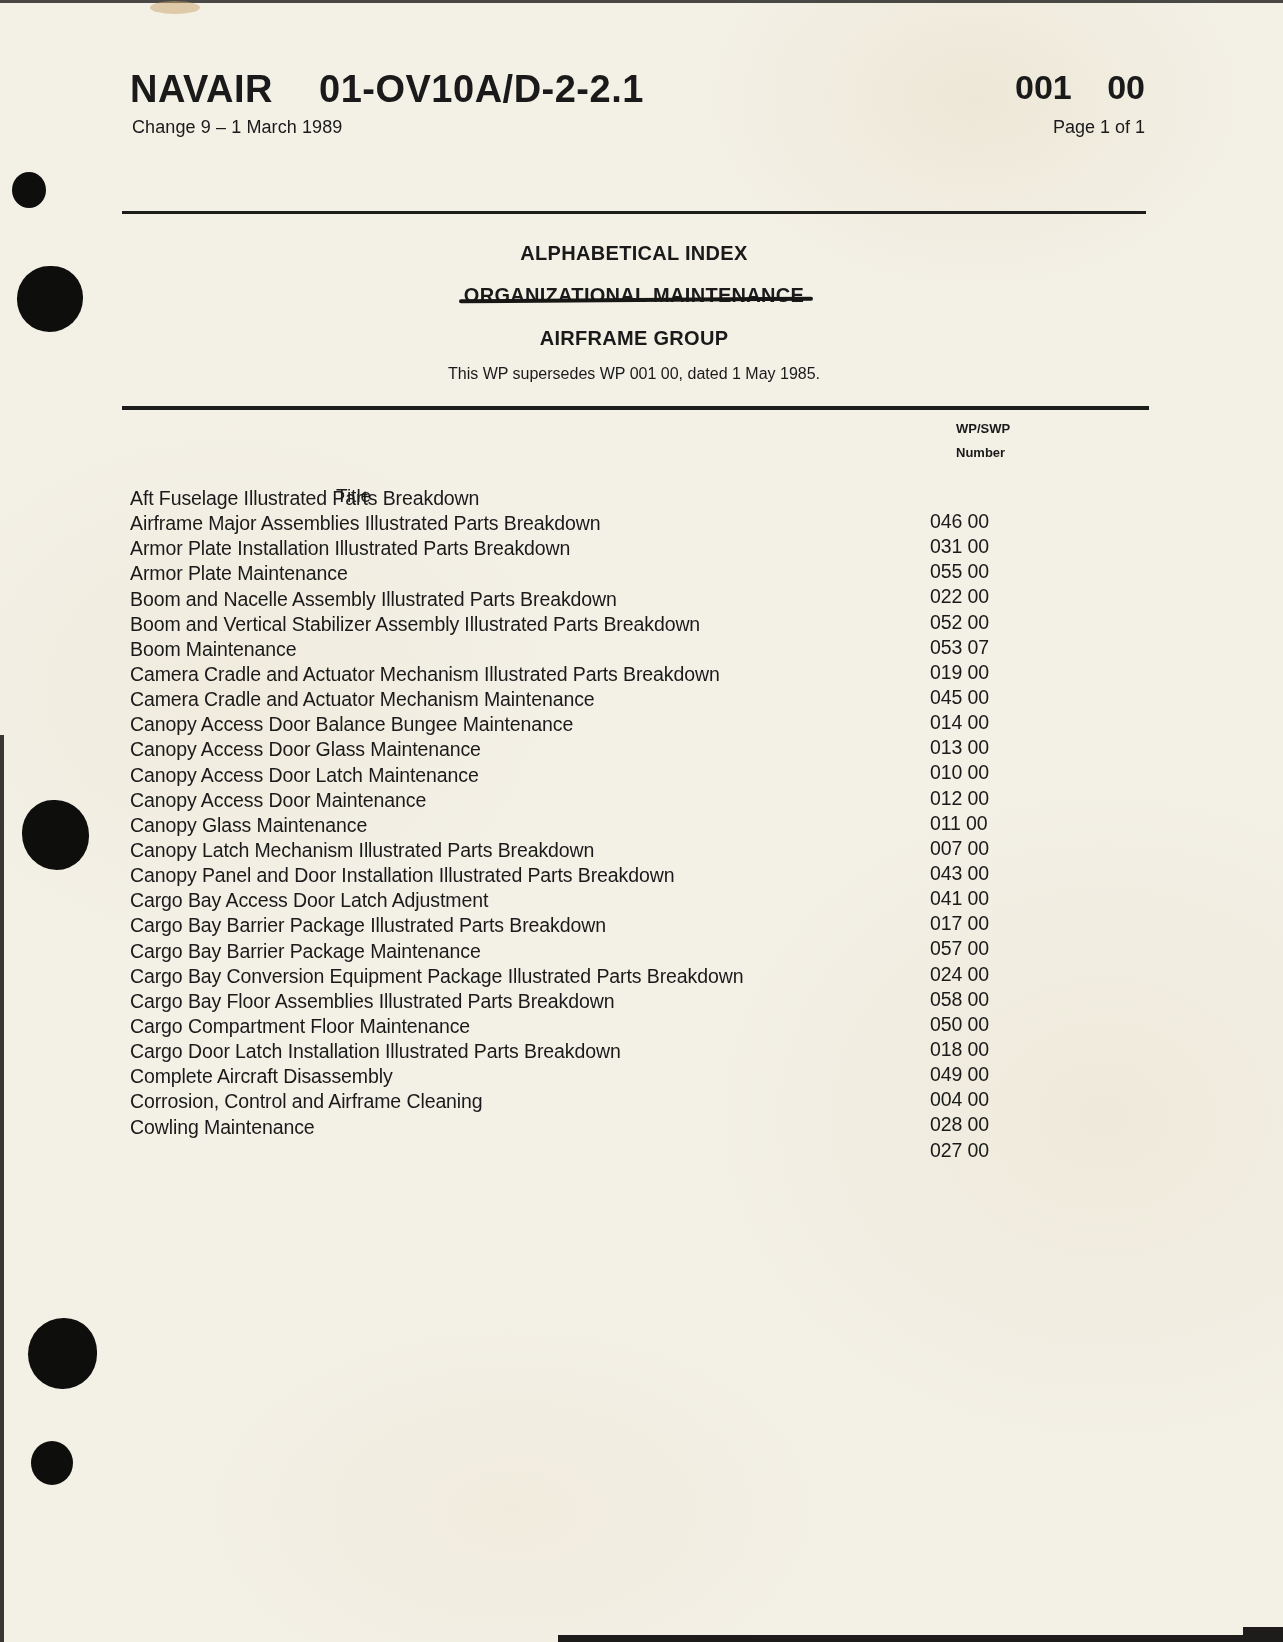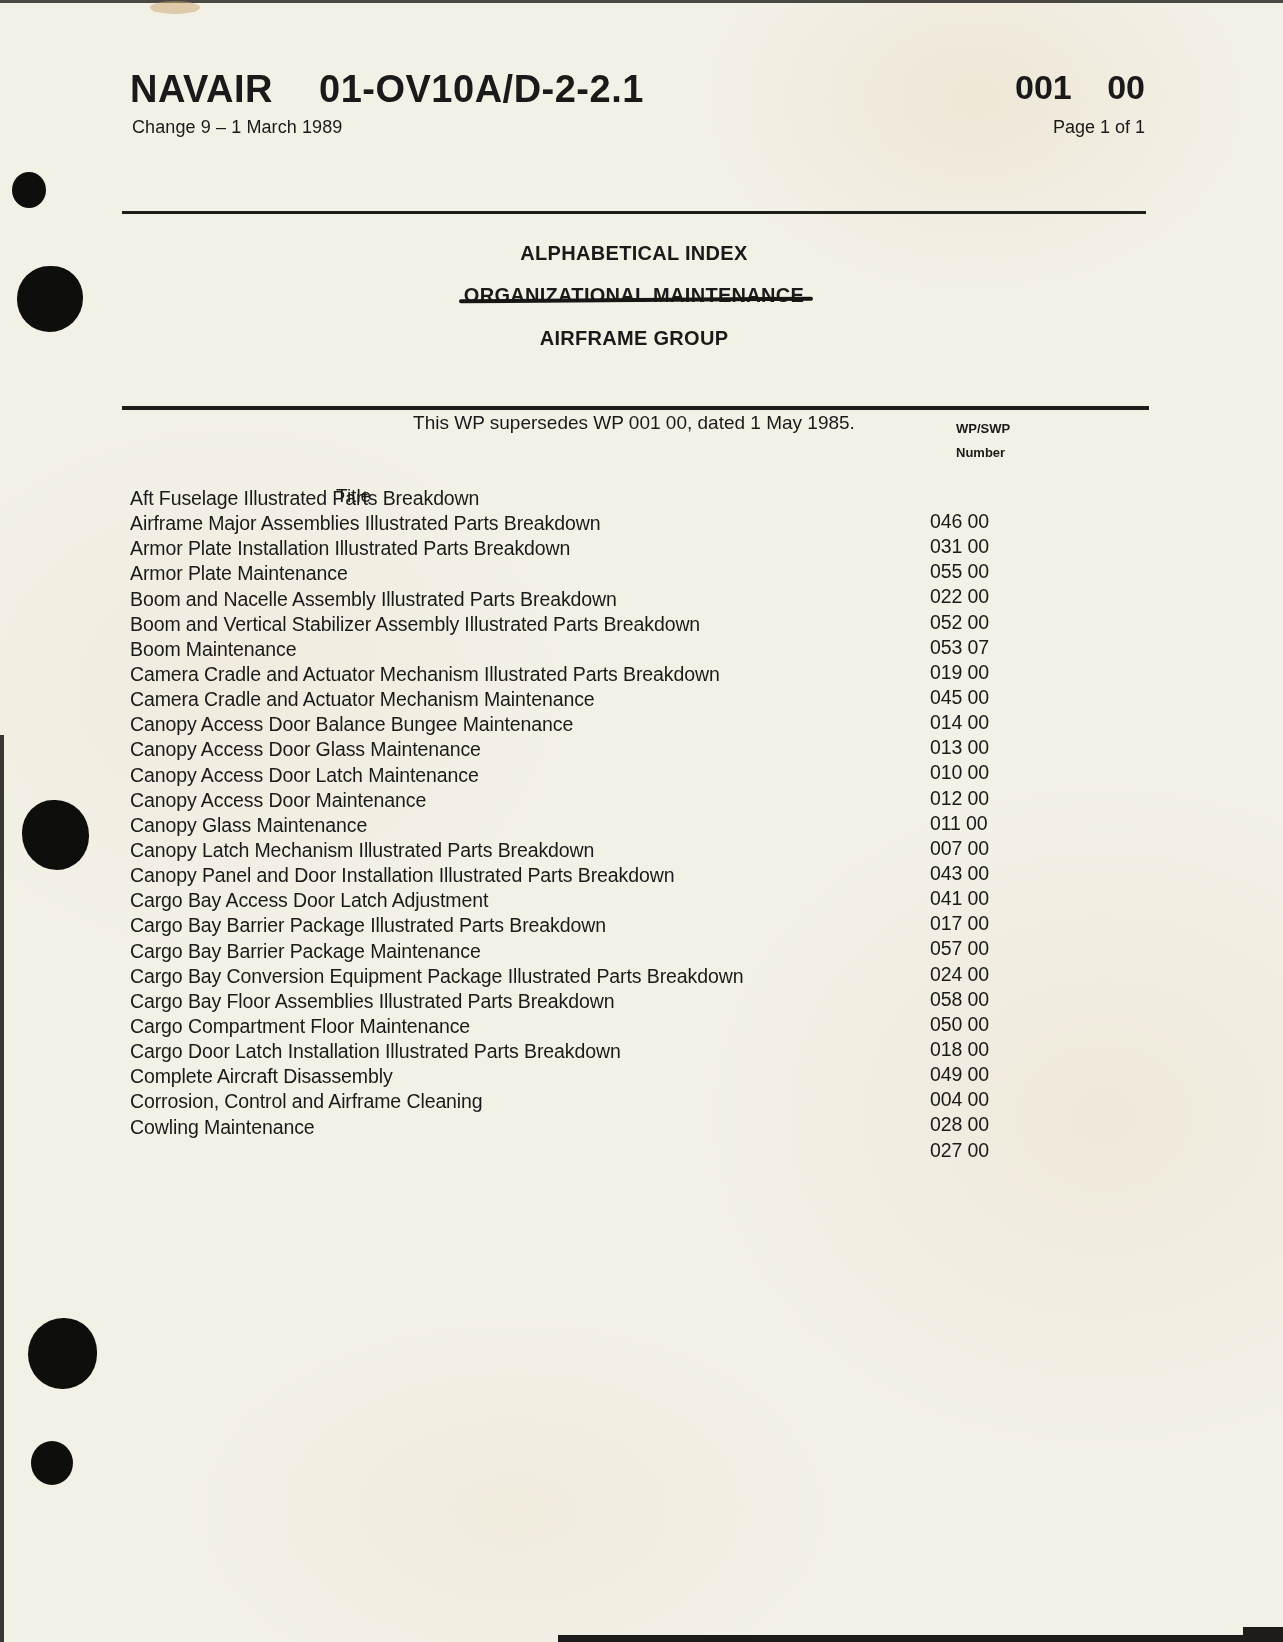--- a/index.html
+++ b/index.html
@@ -41,21 +41,21 @@
   .rule { background:#1d1d1b; }
   .rule1 { left:122px; top:211px; width:1024px; height:3px; }
   .rule2 { left:122px; top:406px; width:1027px; height:4px; }
 
   
   .center-band { left:122px; width:1024px; text-align:center; }
   .h-bold   { font-weight:bold; font-size:20px; letter-spacing:.3px; }
   .heading-index       { top:242px; }
   .heading-maintenance { top:284px; }
   .heading-group       { top:327px; }
-  .supersedes          { top:365px; font-size:19px;margin-top:47px; }
+  .supersedes          { top:365px; font-size:16px; }
 
   .struck { position:relative; display:inline-block; }
   .struck::after {
     content:""; position:absolute; left:-5px; right:-9px; top:60%; height:4px;
     background:#161614; transform:rotate(-.4deg); border-radius:2px;
   }
 
   
   .col-head-number { left:956px; font-weight:bold; font-size:13px; line-height:24px; }
   .col-head-wp     { top:417px; }

